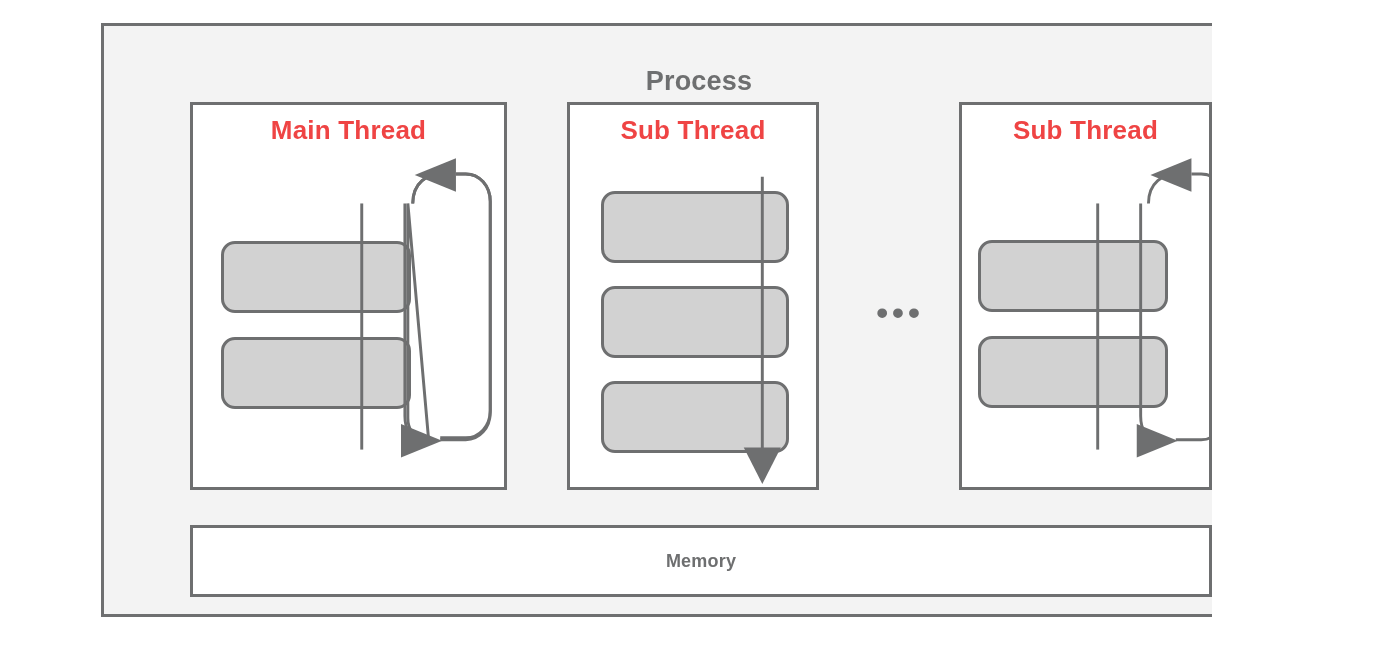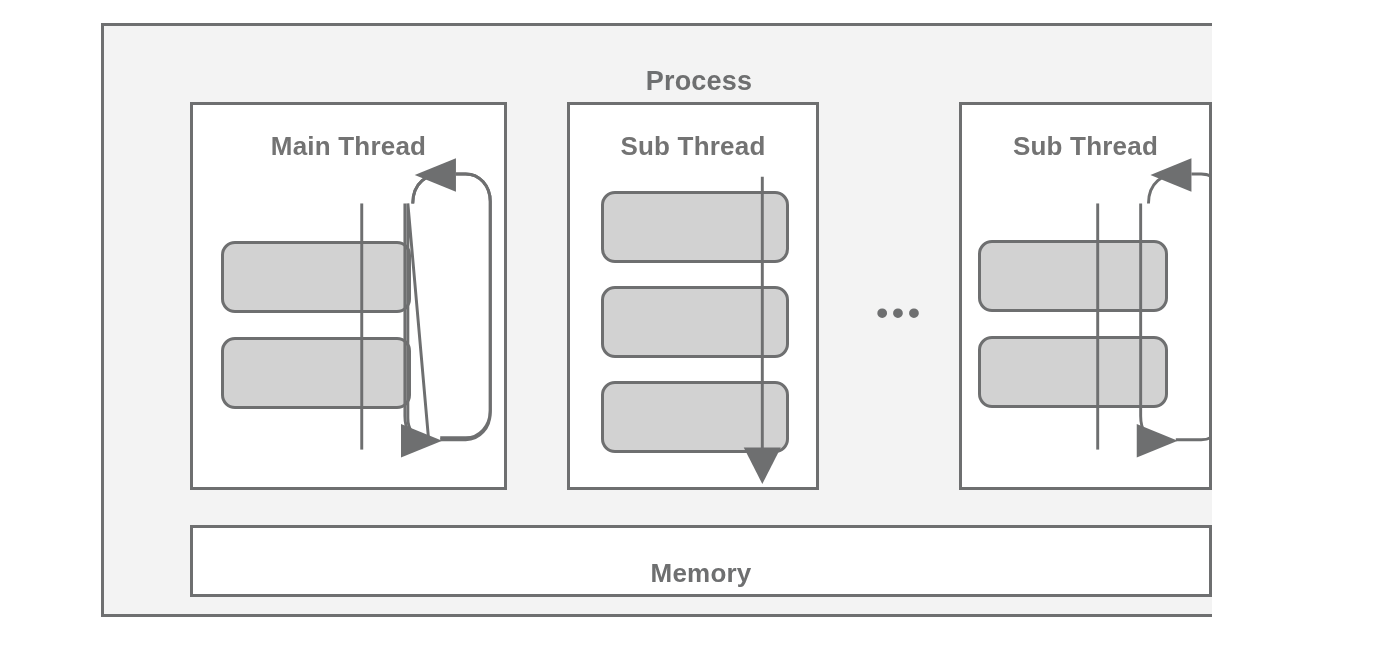--- a/index.html
+++ b/index.html
@@ -40,26 +40,26 @@
   }
   .thread-box {
     position: absolute;
     background: #ffffff;
     border: 3px solid #6e6f70;
     box-sizing: border-box;
   }
   .thread-title {
     position: absolute;
     left: 0;
-    top: 26px;
+    top: 10px;
     width: 100%;
     text-align: center;
     font-size: 26px;
     font-weight: bold;
-    color: #737373;
+    color: #ef4444;
     letter-spacing: 0.2px;
   }
   #thread-main  { left: 190px;  top: 102px; width: 317px; height: 388px; }
   #thread-sub-1 { left: 567px;  top: 102px; width: 252px; height: 388px; }
   #thread-sub-2 { left: 959px;  top: 102px; width: 253px; height: 388px; }
 
   .task-block {
     position: absolute;
     background: #d2d2d2;
     border: 3px solid #6e6f70;
@@ -101,27 +101,27 @@
     top: 525px;
     width: 1022px;
     height: 72px;
     background: #ffffff;
     border: 3px solid #6e6f70;
     box-sizing: border-box;
   }
   .memory-title {
     position: absolute;
     left: 0;
-    top: 12px;
+    top: 0;
     width: 100%;
     height: 100%;
     display: flex;
     align-items: center;
     justify-content: center;
-    font-size: 26px;
+    font-size: 18px;
     font-weight: bold;
     color: #6e6f70;
     letter-spacing: 0.2px;
   }
 </style>
 </head>
 <body>
 
 <div id="canvas">
 

